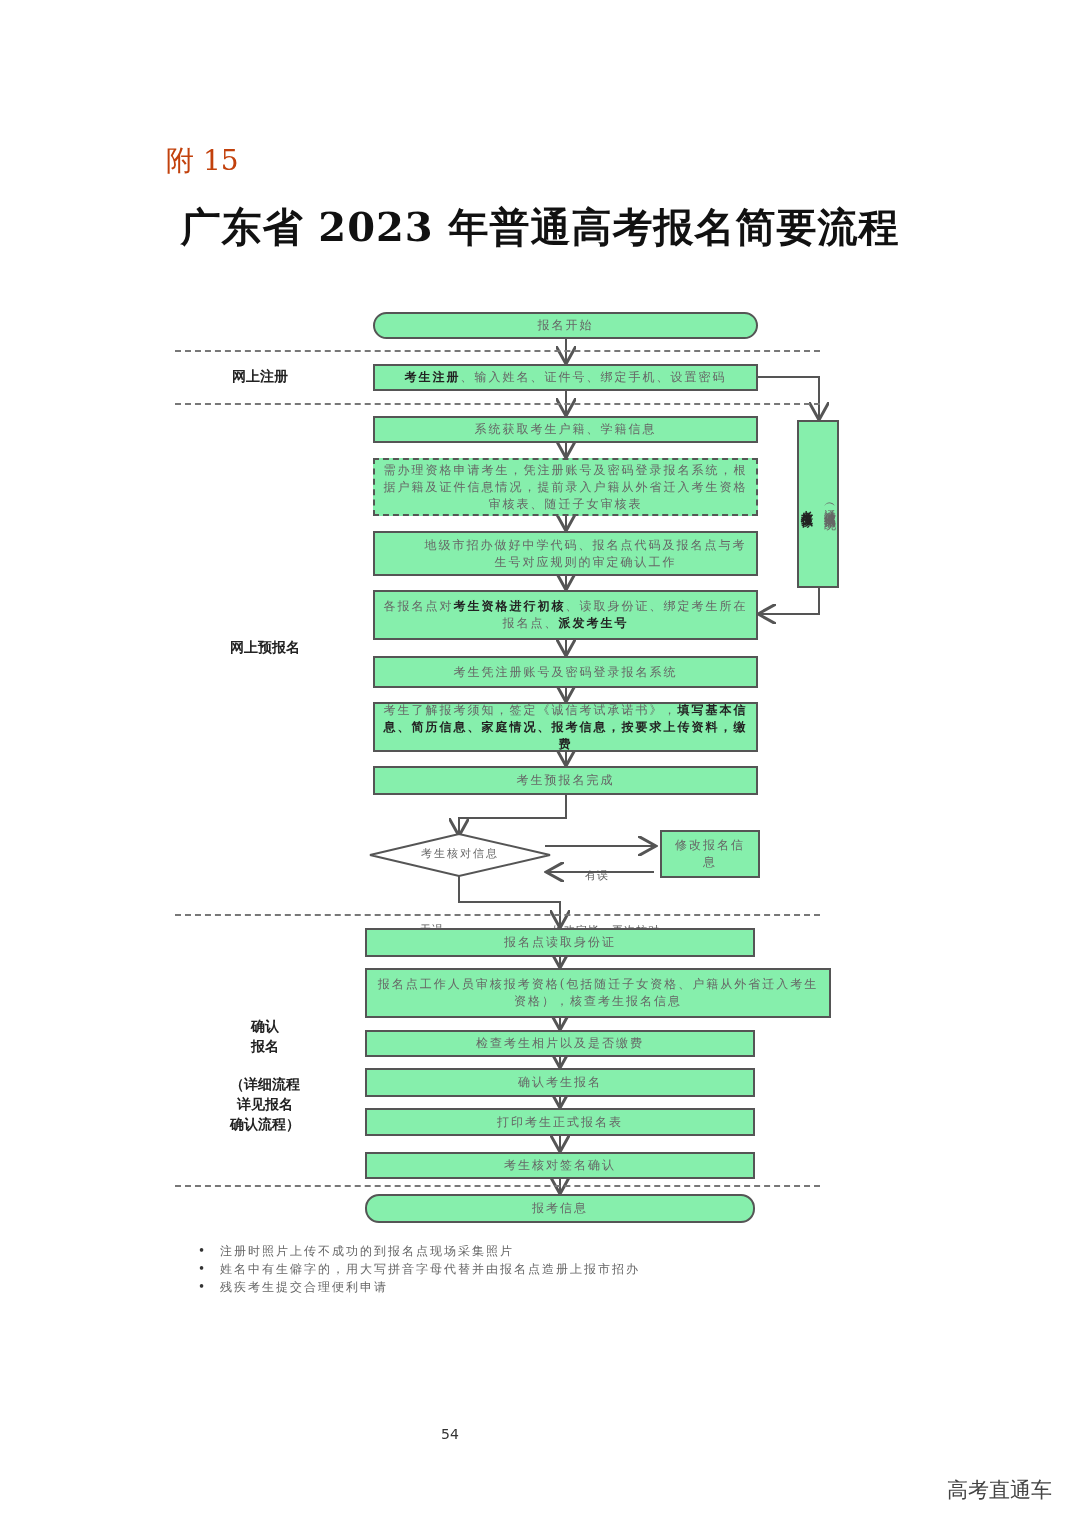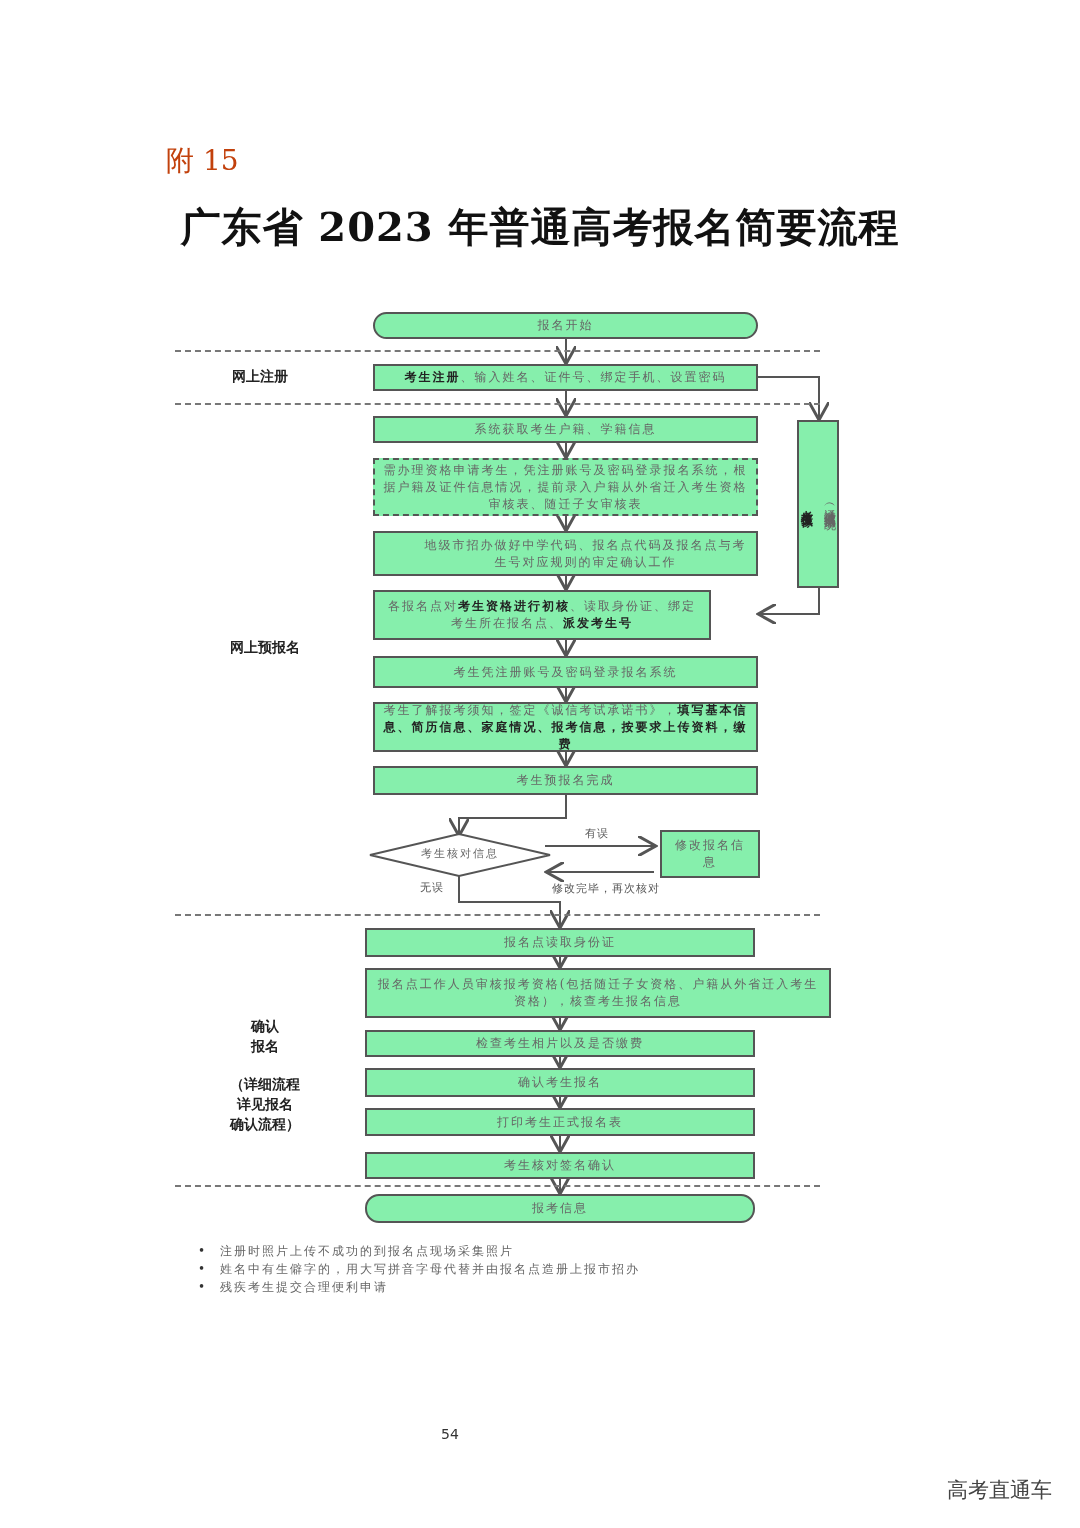--- a/index.html
+++ b/index.html
@@ -16,21 +16,21 @@
          font-size: 12px; color: #666; letter-spacing: 2px; line-height: 17px; padding: 0 8px; }
   .box b { color: #222; }
   .rounded { border-radius: 14px; }
   .dashedbox { border: 2px dashed #555; }
   .dline { position: absolute; left: 175px; width: 645px; height: 0; border-top: 2px dashed #777; }
   .label { position: absolute; font-size: 14px; font-weight: bold; color: #222; text-align: center; line-height: 20px; }
   .note { position: absolute; left: 198px; font-size: 12px; color: #666; letter-spacing: 2px; }
   .note .bullet { display: inline-block; width: 22px; color: #333; }
   .side-text { font-size: 12px; color: #666; writing-mode: vertical-rl; letter-spacing: 1px; }
   .side-bold { font-size: 12px; color: #222; font-weight: bold; writing-mode: vertical-rl; }
-  .small { position: absolute; font-size: 11px; color: #555; letter-spacing: 1px; }
+  .small { position: absolute; font-size: 11px; color: #555; letter-spacing: 1px; margin-top: 42px; }
   .pagenum { left: 0; width: 900px; top: 1426px; text-align: center; font-size: 14px; color: #333;
              font-family: "DejaVu Sans", sans-serif; }
   .watermark { right: 28px; top: 1476px; font-size: 21px; color: #444; font-family: "DejaVu Sans", sans-serif; }
   svg.lines { position: absolute; left: 0; top: 0; }
 </style>
 </head>
 <body>
 
 <div class="abs appendix">附 15</div>
 <div class="abs title">广东省 2023 年普通高考报名简要流程</div>
@@ -82,21 +82,21 @@
   <div>确认流程）</div>
 </div>
 
 <div class="box rounded" style="left:373px;top:312px;width:385px;height:27px;">报名开始</div>
 <div class="box" style="left:373px;top:364px;width:385px;height:27px;">
   <span><b>考生注册</b><span>、输入姓名、证件号、绑定手机、设置密码</span></span>
 </div>
 <div class="box" style="left:373px;top:416px;width:385px;height:27px;">系统获取考生户籍、学籍信息</div>
 <div class="box dashedbox" style="left:373px;top:458px;width:385px;height:58px;">需办理资格申请考生，凭注册账号及密码登录报名系统，根据户籍及证件信息情况，提前录入户籍从外省迁入考生资格审核表、随迁子女审核表</div>
 <div class="box" style="left:373px;top:531px;width:385px;height:45px;padding-left:48px;">地级市招办做好中学代码、报名点代码及报名点与考生号对应规则的审定确认工作</div>
-<div class="box" style="left:373px;top:590px;width:338px;height:50px;">
+<div class="box" style="left:373px;top:590px;width:385px;height:50px;">
   <span><span>各报名点对</span><b>考生资格进行初核</b><span>、读取身份证、绑定考生所在报名点、</span><b>派发考生号</b></span>
 </div>
 <div class="box" style="left:373px;top:656px;width:385px;height:32px;">考生凭注册账号及密码登录报名系统</div>
 <div class="box" style="left:373px;top:702px;width:385px;height:50px;">
   <span><span>考生了解报考须知，签定《诚信考试承诺书》，</span><b>填写基本信息、简历信息、家庭情况、报考信息，按要求上传资料，缴费</b></span>
 </div>
 <div class="box" style="left:373px;top:766px;width:385px;height:29px;">考生预报名完成</div>
 
 <div class="box" style="left:797px;top:420px;width:42px;height:168px;padding:4px;gap:6px;">
   <span class="side-bold">考生摄像</span>

